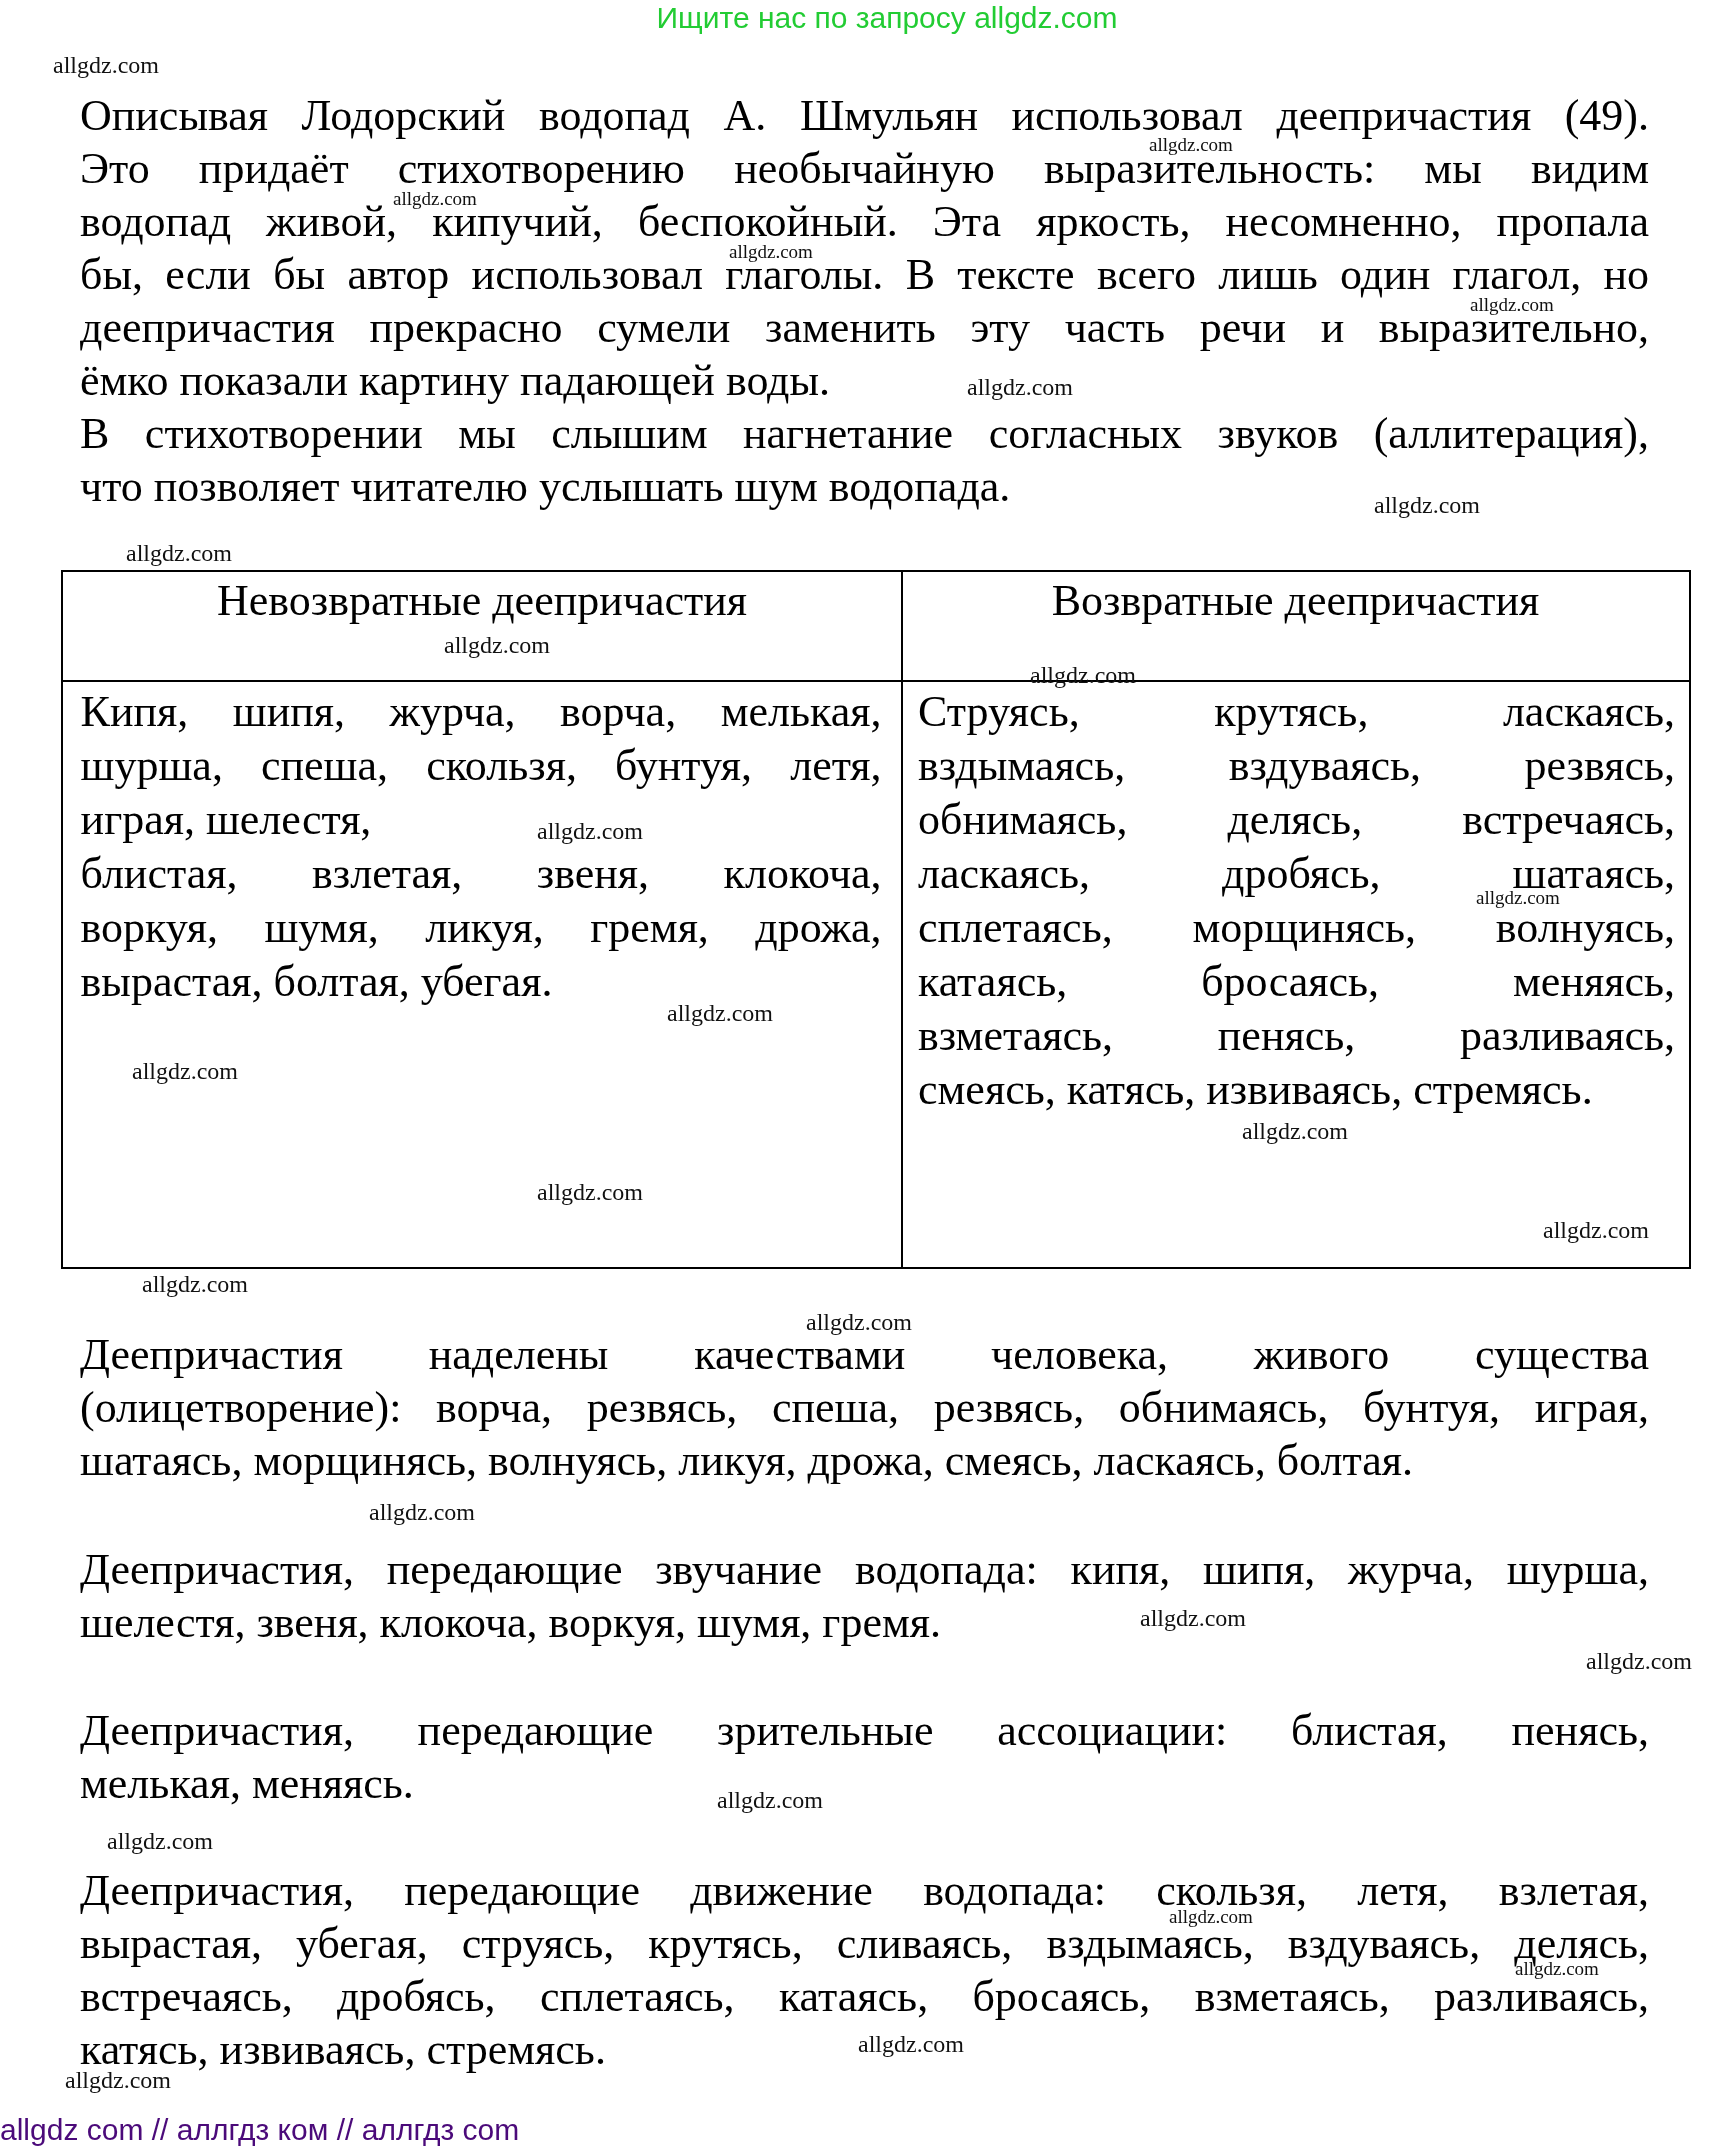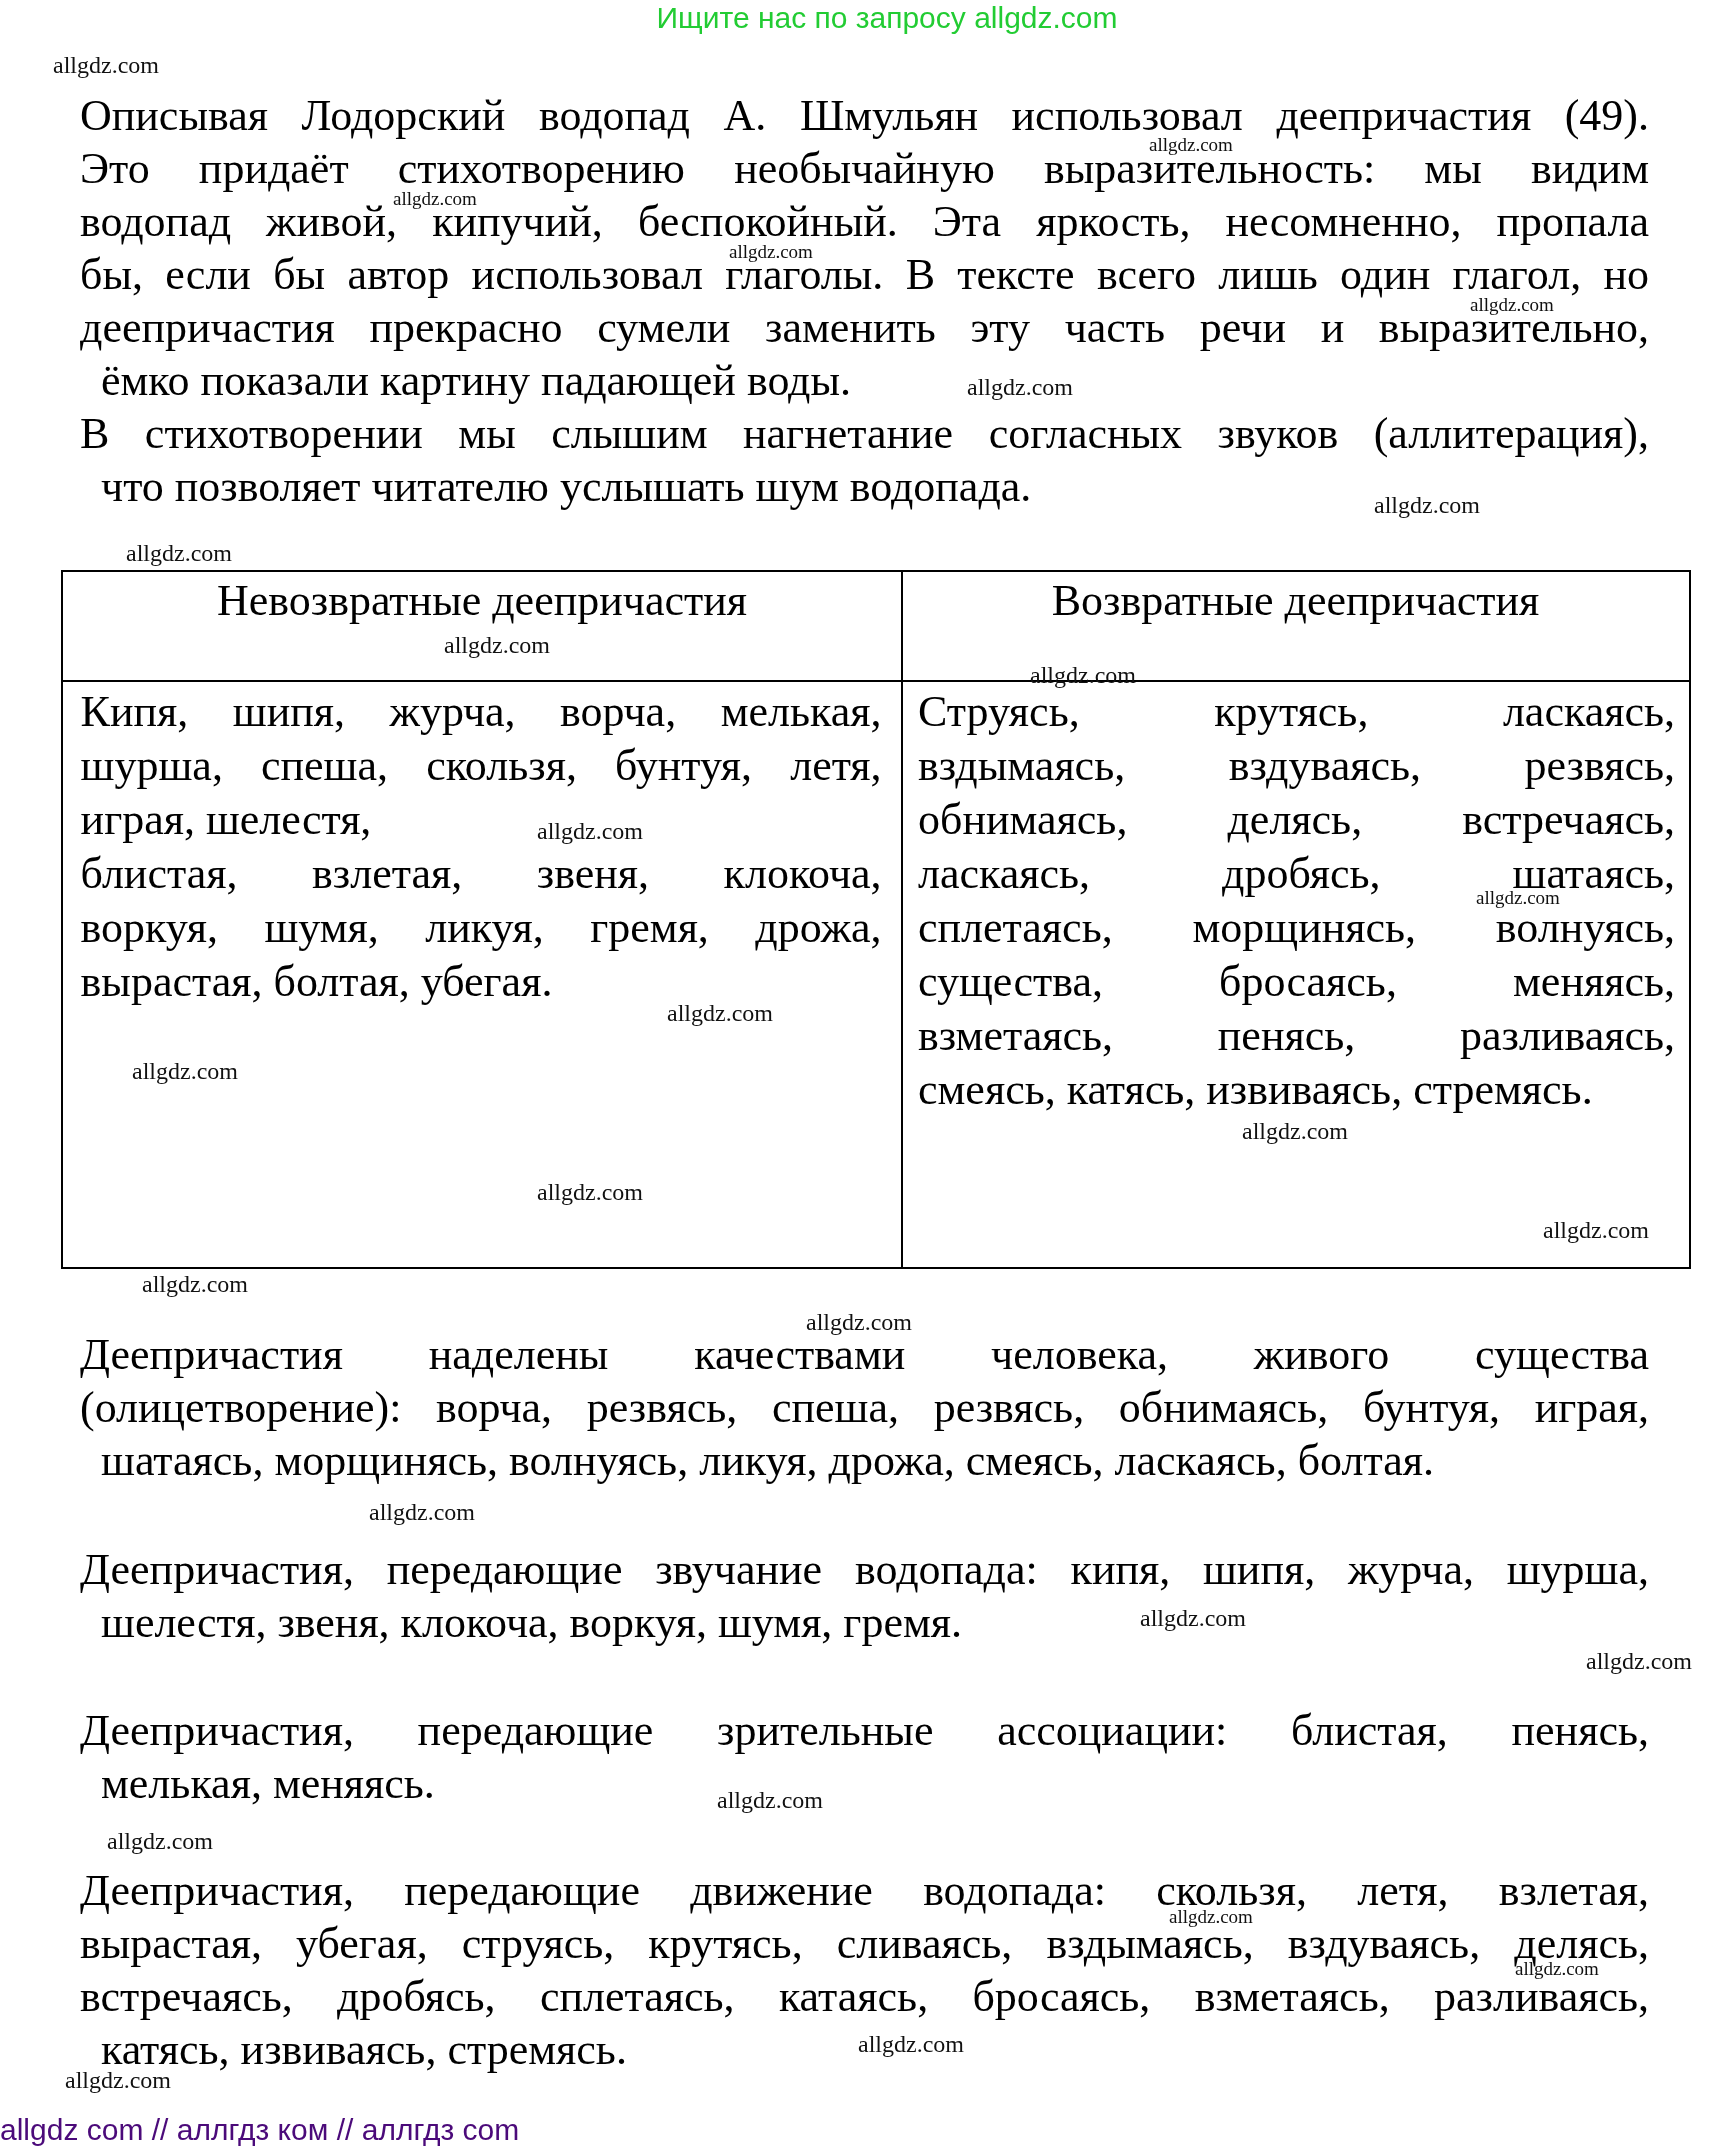--- a/index.html
+++ b/index.html
@@ -7,21 +7,21 @@
          font-family:"Liberation Serif", "DejaVu Serif", serif; color:#000; }
   .topbanner { position:absolute; top:0; left:0; width:1718px; text-align:center;
                font-family:"Liberation Sans", sans-serif; font-size:30px; line-height:35px;
                color:#22cc33;padding-left:28px; }
   .wm { position:absolute; font-family:Liberation Serif, serif; font-size:24px;
         color:#111; line-height:25.5px; white-space:nowrap; }
   .wm.sm { font-size:19px; line-height:21px; }
   .para { position:absolute; left:80px; width:1569px; font-size:44px; line-height:53px;
           text-align:justify; text-align-last:left; }
   .para .ln { display:block; text-align:justify; text-align-last:justify; height:53px; white-space:nowrap; }
-  .para .ln.last { text-align-last:left;margin-left:21px; }
+  .para .ln.last { text-align-last:left; }
   .tbl { position:absolute; left:61px; top:570px; width:1630px; height:699px;
          border:2.4px solid #000; box-sizing:border-box; }
   .tbl .vline { position:absolute; left:838px; top:0; bottom:0; width:1.6px; background:#000; }
   .tbl .hline { position:absolute; left:0; right:0; top:108px; height:2.4px; background:#000; }
   .th { position:absolute; top:4.8px; font-size:44px; line-height:48px; text-align:center; }
   .cell { position:absolute; top:113px; font-size:44px; line-height:54px; }
   .cell .ln { display:block; white-space:nowrap; text-align:justify; text-align-last:justify; height:54px; }
   .cell .ln.last { text-align-last:left; }
   .footer { position:absolute; top:2113px; left:0; width:1718px; text-align:left;
             font-family:"Liberation Sans", sans-serif; font-size:30px; color:#4b0a7a; }
@@ -65,21 +65,21 @@
     <span class="ln">воркуя, шумя, ликуя, гремя, дрожа,</span>
     <span class="ln last">вырастая, болтая, убегая.</span>
   </div>
 
   <div class="cell" style="left:855px;width:757px">
     <span class="ln">Струясь, крутясь, ласкаясь,</span>
     <span class="ln">вздымаясь, вздуваясь, резвясь,</span>
     <span class="ln">обнимаясь, делясь, встречаясь,</span>
     <span class="ln">ласкаясь, дробясь, шатаясь,</span>
     <span class="ln">сплетаясь, морщинясь, волнуясь,</span>
-    <span class="ln">существа, бросаясь, меняясь,</span>
+    <span class="ln">катаясь, бросаясь, меняясь,</span>
     <span class="ln">взметаясь, пенясь, разливаясь,</span>
     <span class="ln last">смеясь, катясь, извиваясь, стремясь.</span>
   </div>
 
   <div class="wm" style="left:381px;top:61px">allgdz.com</div>
   <div class="wm" style="left:967px;top:91px">allgdz.com</div>
   <div class="wm" style="left:474px;top:247px">allgdz.com</div>
   <div class="wm sm" style="left:1413px;top:315px">allgdz.com</div>
   <div class="wm" style="left:604px;top:429px">allgdz.com</div>
   <div class="wm" style="left:69px;top:487px">allgdz.com</div>

